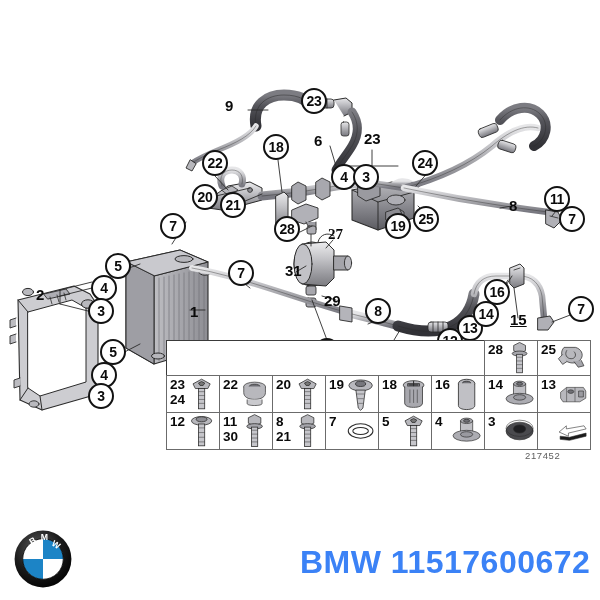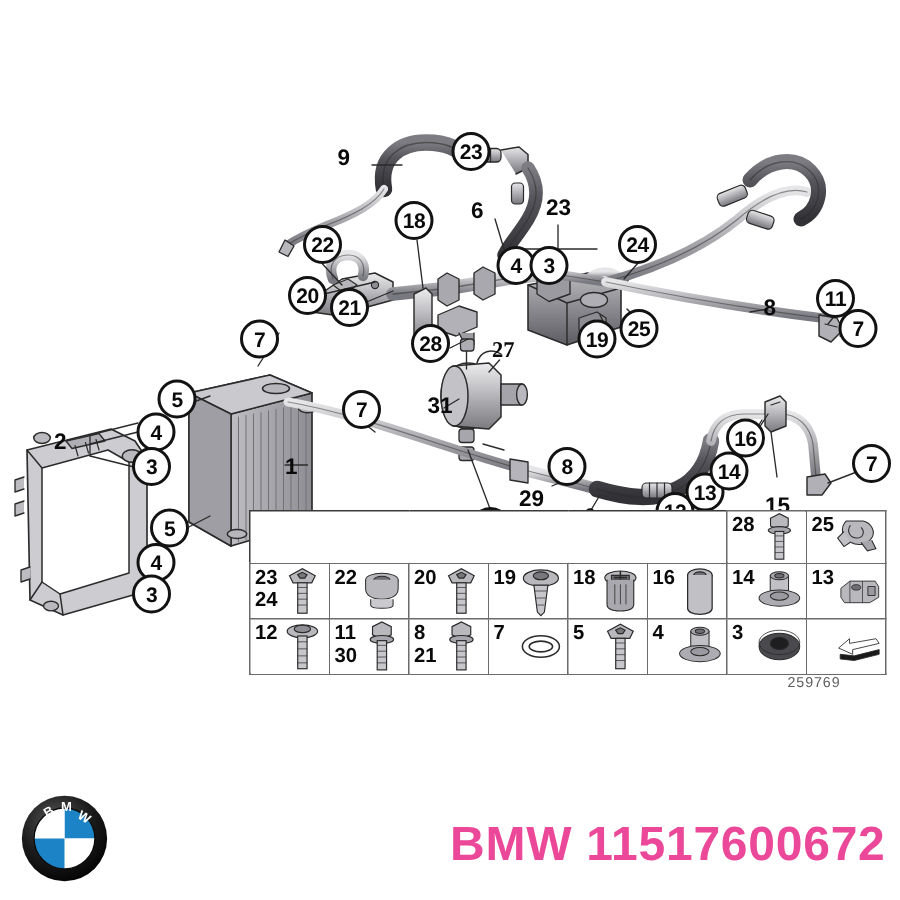--- a/index.html
+++ b/index.html
@@ -51,21 +51,21 @@
   #ref-number{
     position:absolute;font-size:9.5px;color:#5d5d5d;letter-spacing:0.6px;
     font-family:"Liberation Sans", sans-serif;
   }
 
   
   #footer-bar{position:absolute;left:0;top:520px;width:600px;height:80px;background:#fff;}
   #bmw-logo{position:absolute;left:14px;top:10px;width:58px;height:58px;}
   #part-number{
     position:absolute;left:300px;top:24px;
-    font-size:32px;font-weight:bold;color:#ec4899;letter-spacing:0.5px;
+    font-size:32px;font-weight:bold;color:#3b82f6;letter-spacing:0.5px;
     font-family:"Liberation Sans", sans-serif;white-space:nowrap;
   }
 </style>
 </head>
 <body>
 
 <div id="diagram-root">
 
   <svg id="tech-svg" viewBox="0 0 600 520">
     <defs>
@@ -327,29 +327,29 @@
       <div class="callout" style="left: 105px; top: 253px;">5</div>
       <div class="callout" style="left: 91px; top: 275px;">4</div>
       <div class="callout" style="left: 88px; top: 298px;">3</div>
       <div class="plainlabel" style="left: 36px; top: 287px;">2</div>
       <div class="callout" style="left: 100px; top: 339px;">5</div>
       <div class="callout" style="left: 91px; top: 362px;">4</div>
       <div class="callout" style="left: 88px; top: 383px;">3</div>
       <div class="plainlabel" style="left: 190px; top: 304px;">1</div>
       <div class="plainlabel" style="left: 274px; top: 263px; margin-left: 11px;">31</div>
       <div class="callout" style="left: 228px; top: 260px;">7</div>
-      <div class="plainlabel" style="left: 346px; top: 293px; margin-top: 32px;">29</div>
+      <div class="plainlabel" style="left: 324px; top: 293px;">29</div>
       <div class="callout" style="left: 365px; top: 298px;">8</div>
       <div class="callout" style="left: 314px; top: 338px;">30</div>
       <div class="plainlabel" style="left: 389px; top: 337px;">6</div>
       <div class="callout" style="left: 437px; top: 328px;">12</div>
       <div class="callout" style="left: 457px; top: 315px;">13</div>
       <div class="callout" style="left: 473px; top: 301px;">14</div>
       <div class="callout" style="left: 484px; top: 279px;">16</div>
-      <div class="plainlabel" style="left: 510px; top: 330px; text-decoration: underline;">15</div>
+      <div class="plainlabel" style="left: 510px; top: 312px; text-decoration: underline;">15</div>
       <div class="callout" style="left: 568px; top: 296px;">7</div>
     </div>
 
   <table id="legend-table" style="left:166px;top:340px;">
       <tbody id="legend-body">
         <tr>
           <td class="empty-cell" style="width: 52px; height: 34px; border: none;"></td>
           <td class="empty-cell" style="width: 52px; height: 34px; border: none;"></td>
           <td class="empty-cell" style="width: 52px; height: 34px; border: none;"></td>
           <td class="empty-cell" style="width: 52px; height: 34px; border: none;"></td>
@@ -588,21 +588,21 @@
                 <g stroke="#2b2b2b" stroke-width="1.1">
                   <path d="M4,22 L18,10 L18,16 L52,10 L56,16 L22,24 L22,30 Z" fill="#ffffff"></path>
                   <path d="M6,30 L24,32 L56,24 L56,30 L24,38 L6,36 Z" fill="#1a1a1a"></path>
                 </g>
               </svg></div>
           </td>
         </tr>
       </tbody>
     </table>
 
-  <div id="ref-number" style="left:525px;top:450px;">259769</div>
+  <div id="ref-number" style="left:525px;top:450px;">217452</div>
 
   <div id="footer-bar">
     <svg id="bmw-logo" viewBox="0 0 100 100">
       <defs>
         <radialGradient id="ring" cx="40%" cy="32%" r="75%">
           <stop offset="0%" stop-color="#5a5a5a"></stop>
           <stop offset="55%" stop-color="#1c1c1c"></stop>
           <stop offset="100%" stop-color="#000000"></stop>
         </radialGradient>
       </defs>

